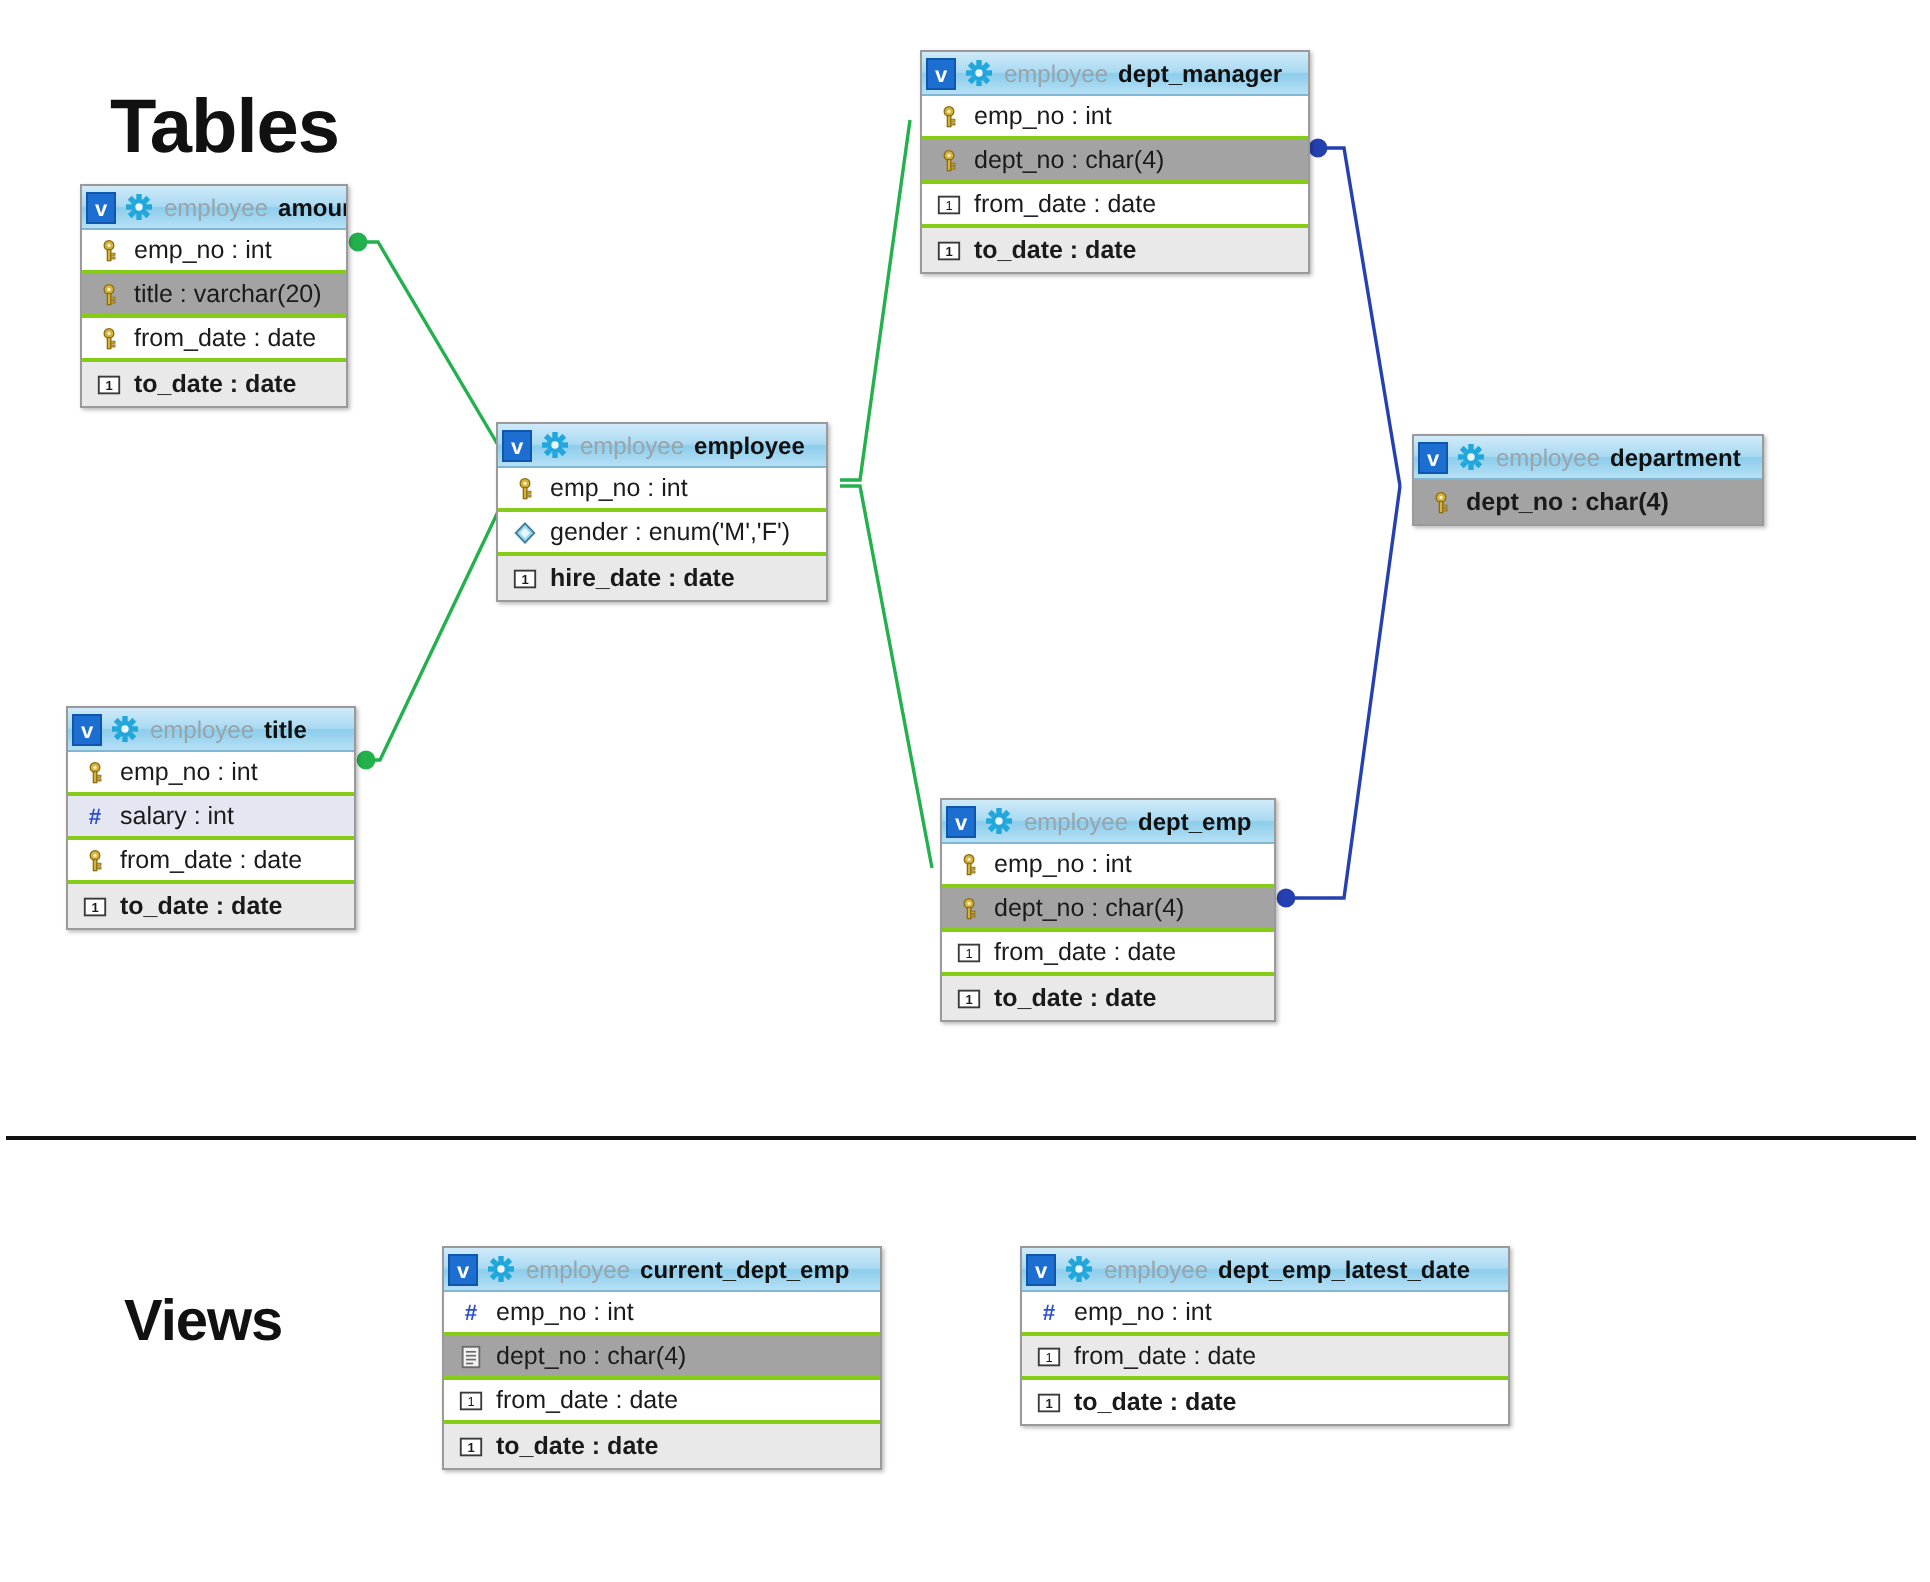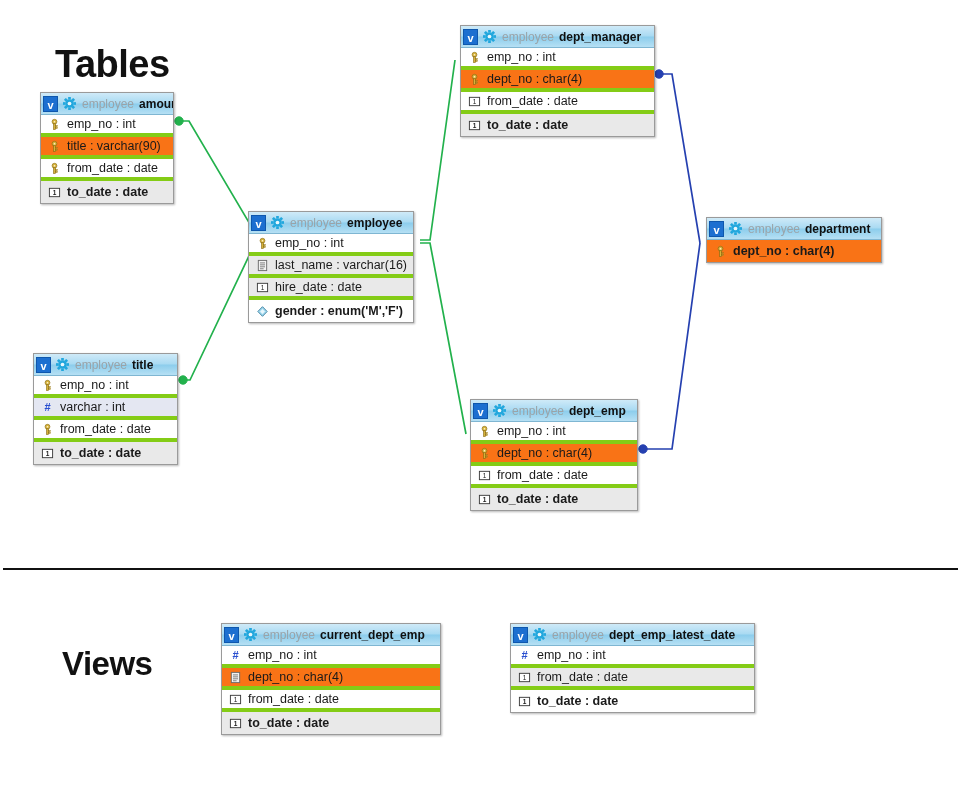--- a/index.html
+++ b/index.html
@@ -40,21 +40,21 @@
   }
   #title-tables {
     left: 55px;
     top: 16px;
     font-size: 38px;
     margin-top: 27px;
   }
   #title-views {
     left: 62px;
     top: 645px;
-    font-size: 33px;
+    font-size: 29px;
   }
 
   .divider {
     position: absolute;
     left: 3px;
     top: 568px;
     width: 955px;
     height: 0;
     border-top: 2px solid #111111;
   }
@@ -115,31 +115,31 @@
     font-weight: bold;
     white-space: nowrap;
   }
 
   .field-row {
     height: 22px;
     display: flex;
     align-items: center;
     padding-left: 7px;
     box-sizing: border-box;
-    border-bottom: 4px solid #84cc16;
+    border-bottom: 2px solid #84cc16;
     font-size: 12.5px;
     color: #1a1a1a;
     white-space: nowrap;
     background: #ffffff;
   }
   .field-row:last-child { border-bottom: none; font-weight: bold; }
 
   .field-row.plain   { background: #ffffff; }
   .field-row.grey    { background: #e9e9e9; }
-  .field-row.pink    { background: #f97316; text-align: right; }
+  .field-row.pink    { background: #a3a3a3; text-align: right; }
   .field-row.lav     { background: #e4e7f2; }
 
   .field-icon {
     width: 13px;
     height: 13px;
     margin-right: 6px;
     flex: 0 0 auto;
     display: block;
   }
   .field-label { line-height: 13px; }
@@ -202,21 +202,21 @@
         <div class="field-row pink">
           <svg viewBox="0 0 14 14" class="field-icon">
             <g fill="#d8b33a" stroke="#8a6c12" stroke-width="0.7">
               <circle cx="7" cy="4" r="2.6"></circle>
               <rect x="6.1" y="6.2" width="1.9" height="6"></rect>
             </g>
             <rect x="8" y="8.2" width="2.2" height="1.1" fill="#d8b33a" stroke="#8a6c12" stroke-width="0.5"></rect>
             <rect x="8" y="10.2" width="2.2" height="1.1" fill="#d8b33a" stroke="#8a6c12" stroke-width="0.5"></rect>
             <circle cx="7" cy="4" r="0.9" fill="#fdf4cf"></circle>
           </svg>
-          <span class="field-label">title : varchar(90)</span>
+          <span class="field-label">title : varchar(20)</span>
         </div>
         <div class="field-row plain">
           <svg viewBox="0 0 14 14" class="field-icon">
             <g fill="#d8b33a" stroke="#8a6c12" stroke-width="0.7">
               <circle cx="7" cy="4" r="2.6"></circle>
               <rect x="6.1" y="6.2" width="1.9" height="6"></rect>
             </g>
             <rect x="8" y="8.2" width="2.2" height="1.1" fill="#d8b33a" stroke="#8a6c12" stroke-width="0.5"></rect>
             <rect x="8" y="10.2" width="2.2" height="1.1" fill="#d8b33a" stroke="#8a6c12" stroke-width="0.5"></rect>
             <circle cx="7" cy="4" r="0.9" fill="#fdf4cf"></circle>
@@ -258,21 +258,21 @@
             <rect x="8" y="8.2" width="2.2" height="1.1" fill="#d8b33a" stroke="#8a6c12" stroke-width="0.5"></rect>
             <rect x="8" y="10.2" width="2.2" height="1.1" fill="#d8b33a" stroke="#8a6c12" stroke-width="0.5"></rect>
             <circle cx="7" cy="4" r="0.9" fill="#fdf4cf"></circle>
           </svg>
           <span class="field-label">emp_no : int</span>
         </div>
         <div class="field-row lav">
           <svg viewBox="0 0 14 14" class="field-icon">
             <text x="7" y="11" font-size="12" text-anchor="middle" fill="#2a4fd0" font-family="Liberation Sans, sans-serif" font-weight="bold">#</text>
           </svg>
-          <span class="field-label">varchar : int</span>
+          <span class="field-label">salary : int</span>
         </div>
         <div class="field-row plain">
           <svg viewBox="0 0 14 14" class="field-icon">
             <g fill="#d8b33a" stroke="#8a6c12" stroke-width="0.7">
               <circle cx="7" cy="4" r="2.6"></circle>
               <rect x="6.1" y="6.2" width="1.9" height="6"></rect>
             </g>
             <rect x="8" y="8.2" width="2.2" height="1.1" fill="#d8b33a" stroke="#8a6c12" stroke-width="0.5"></rect>
             <rect x="8" y="10.2" width="2.2" height="1.1" fill="#d8b33a" stroke="#8a6c12" stroke-width="0.5"></rect>
             <circle cx="7" cy="4" r="0.9" fill="#fdf4cf"></circle>
@@ -310,226 +310,214 @@
             <g fill="#d8b33a" stroke="#8a6c12" stroke-width="0.7">
               <circle cx="7" cy="4" r="2.6"></circle>
               <rect x="6.1" y="6.2" width="1.9" height="6"></rect>
             </g>
             <rect x="8" y="8.2" width="2.2" height="1.1" fill="#d8b33a" stroke="#8a6c12" stroke-width="0.5"></rect>
             <rect x="8" y="10.2" width="2.2" height="1.1" fill="#d8b33a" stroke="#8a6c12" stroke-width="0.5"></rect>
             <circle cx="7" cy="4" r="0.9" fill="#fdf4cf"></circle>
           </svg>
           <span class="field-label">emp_no : int</span>
         </div>
-        <div class="field-row grey">
+        <div class="field-row plain">
+          <svg viewBox="0 0 14 14" class="field-icon">
+            <polygon points="7,1.8 12,7 7,12.2 2,7" fill="#9fd8ef" stroke="#3b7f9e" stroke-width="1"></polygon>
+            <polygon points="7,4.2 9.6,7 7,9.8 4.4,7" fill="#e8f7fd"></polygon>
+          </svg>
+          <span class="field-label">gender : enum('M','F')</span>
+        </div>
+        <div class="field-row grey">
+          <svg viewBox="0 0 14 14" class="field-icon">
+            <rect x="1.5" y="2.5" width="11" height="9" fill="#ffffff" stroke="#3a3a3a" stroke-width="1"></rect>
+            <text x="7" y="9.8" font-size="7" text-anchor="middle" fill="#1a1a1a" font-family="Liberation Sans, sans-serif">1</text>
+          </svg>
+          <span class="field-label">hire_date : date</span>
+        </div>
+      </div>
+      <div class="entity" style="left: 460px; top: 25px; width: 195px;">
+        <div class="entity-header">
+          <div class="vbadge">v</div>
+          <svg viewBox="0 0 14 14" class="gear-icon">
+            <rect x="11.15" y="5.55" width="2.9" height="2.9" fill="#22a7dd" transform="rotate(0 12.6 7)"></rect>
+            <rect x="9.509797974644666" y="9.509797974644666" width="2.9" height="2.9" fill="#22a7dd" transform="rotate(45 10.959797974644665 10.959797974644665)"></rect>
+            <rect x="5.55" y="11.15" width="2.9" height="2.9" fill="#22a7dd" transform="rotate(90 7 12.6)"></rect>
+            <rect x="1.5902020253553346" y="9.509797974644666" width="2.9" height="2.9" fill="#22a7dd" transform="rotate(135 3.0402020253553346 10.959797974644665)"></rect>
+            <rect x="-0.0499999999999996" y="5.550000000000001" width="2.9" height="2.9" fill="#22a7dd" transform="rotate(180 1.4000000000000004 7.000000000000001)"></rect>
+            <rect x="1.5902020253553333" y="1.5902020253553346" width="2.9" height="2.9" fill="#22a7dd" transform="rotate(225 3.0402020253553332 3.0402020253553346)"></rect>
+            <rect x="5.549999999999999" y="-0.0499999999999996" width="2.9" height="2.9" fill="#22a7dd" transform="rotate(270 6.999999999999999 1.4000000000000004)"></rect>
+            <rect x="9.509797974644666" y="1.5902020253553333" width="2.9" height="2.9" fill="#22a7dd" transform="rotate(315 10.959797974644665 3.0402020253553332)"></rect>
+            <circle cx="7" cy="7" r="4.4" fill="#22a7dd"></circle>
+            <circle cx="7" cy="7" r="2.0" fill="#eaf7fd"></circle>
+          </svg>
+          <span class="schema-name">employee</span>
+          <span class="table-name">dept_manager</span>
+        </div>
+        <div class="field-row plain">
+          <svg viewBox="0 0 14 14" class="field-icon">
+            <g fill="#d8b33a" stroke="#8a6c12" stroke-width="0.7">
+              <circle cx="7" cy="4" r="2.6"></circle>
+              <rect x="6.1" y="6.2" width="1.9" height="6"></rect>
+            </g>
+            <rect x="8" y="8.2" width="2.2" height="1.1" fill="#d8b33a" stroke="#8a6c12" stroke-width="0.5"></rect>
+            <rect x="8" y="10.2" width="2.2" height="1.1" fill="#d8b33a" stroke="#8a6c12" stroke-width="0.5"></rect>
+            <circle cx="7" cy="4" r="0.9" fill="#fdf4cf"></circle>
+          </svg>
+          <span class="field-label">emp_no : int</span>
+        </div>
+        <div class="field-row pink">
+          <svg viewBox="0 0 14 14" class="field-icon">
+            <g fill="#d8b33a" stroke="#8a6c12" stroke-width="0.7">
+              <circle cx="7" cy="4" r="2.6"></circle>
+              <rect x="6.1" y="6.2" width="1.9" height="6"></rect>
+            </g>
+            <rect x="8" y="8.2" width="2.2" height="1.1" fill="#d8b33a" stroke="#8a6c12" stroke-width="0.5"></rect>
+            <rect x="8" y="10.2" width="2.2" height="1.1" fill="#d8b33a" stroke="#8a6c12" stroke-width="0.5"></rect>
+            <circle cx="7" cy="4" r="0.9" fill="#fdf4cf"></circle>
+          </svg>
+          <span class="field-label">dept_no : char(4)</span>
+        </div>
+        <div class="field-row plain">
+          <svg viewBox="0 0 14 14" class="field-icon">
+            <rect x="1.5" y="2.5" width="11" height="9" fill="#ffffff" stroke="#3a3a3a" stroke-width="1"></rect>
+            <text x="7" y="9.8" font-size="7" text-anchor="middle" fill="#1a1a1a" font-family="Liberation Sans, sans-serif">1</text>
+          </svg>
+          <span class="field-label">from_date : date</span>
+        </div>
+        <div class="field-row grey">
+          <svg viewBox="0 0 14 14" class="field-icon">
+            <rect x="1.5" y="2.5" width="11" height="9" fill="#ffffff" stroke="#3a3a3a" stroke-width="1"></rect>
+            <text x="7" y="9.8" font-size="7" text-anchor="middle" fill="#1a1a1a" font-family="Liberation Sans, sans-serif">1</text>
+          </svg>
+          <span class="field-label">to_date : date</span>
+        </div>
+      </div>
+      <div class="entity" style="left: 470px; top: 399px; width: 168px;">
+        <div class="entity-header">
+          <div class="vbadge">v</div>
+          <svg viewBox="0 0 14 14" class="gear-icon">
+            <rect x="11.15" y="5.55" width="2.9" height="2.9" fill="#22a7dd" transform="rotate(0 12.6 7)"></rect>
+            <rect x="9.509797974644666" y="9.509797974644666" width="2.9" height="2.9" fill="#22a7dd" transform="rotate(45 10.959797974644665 10.959797974644665)"></rect>
+            <rect x="5.55" y="11.15" width="2.9" height="2.9" fill="#22a7dd" transform="rotate(90 7 12.6)"></rect>
+            <rect x="1.5902020253553346" y="9.509797974644666" width="2.9" height="2.9" fill="#22a7dd" transform="rotate(135 3.0402020253553346 10.959797974644665)"></rect>
+            <rect x="-0.0499999999999996" y="5.550000000000001" width="2.9" height="2.9" fill="#22a7dd" transform="rotate(180 1.4000000000000004 7.000000000000001)"></rect>
+            <rect x="1.5902020253553333" y="1.5902020253553346" width="2.9" height="2.9" fill="#22a7dd" transform="rotate(225 3.0402020253553332 3.0402020253553346)"></rect>
+            <rect x="5.549999999999999" y="-0.0499999999999996" width="2.9" height="2.9" fill="#22a7dd" transform="rotate(270 6.999999999999999 1.4000000000000004)"></rect>
+            <rect x="9.509797974644666" y="1.5902020253553333" width="2.9" height="2.9" fill="#22a7dd" transform="rotate(315 10.959797974644665 3.0402020253553332)"></rect>
+            <circle cx="7" cy="7" r="4.4" fill="#22a7dd"></circle>
+            <circle cx="7" cy="7" r="2.0" fill="#eaf7fd"></circle>
+          </svg>
+          <span class="schema-name">employee</span>
+          <span class="table-name">dept_emp</span>
+        </div>
+        <div class="field-row plain">
+          <svg viewBox="0 0 14 14" class="field-icon">
+            <g fill="#d8b33a" stroke="#8a6c12" stroke-width="0.7">
+              <circle cx="7" cy="4" r="2.6"></circle>
+              <rect x="6.1" y="6.2" width="1.9" height="6"></rect>
+            </g>
+            <rect x="8" y="8.2" width="2.2" height="1.1" fill="#d8b33a" stroke="#8a6c12" stroke-width="0.5"></rect>
+            <rect x="8" y="10.2" width="2.2" height="1.1" fill="#d8b33a" stroke="#8a6c12" stroke-width="0.5"></rect>
+            <circle cx="7" cy="4" r="0.9" fill="#fdf4cf"></circle>
+          </svg>
+          <span class="field-label">emp_no : int</span>
+        </div>
+        <div class="field-row pink">
+          <svg viewBox="0 0 14 14" class="field-icon">
+            <g fill="#d8b33a" stroke="#8a6c12" stroke-width="0.7">
+              <circle cx="7" cy="4" r="2.6"></circle>
+              <rect x="6.1" y="6.2" width="1.9" height="6"></rect>
+            </g>
+            <rect x="8" y="8.2" width="2.2" height="1.1" fill="#d8b33a" stroke="#8a6c12" stroke-width="0.5"></rect>
+            <rect x="8" y="10.2" width="2.2" height="1.1" fill="#d8b33a" stroke="#8a6c12" stroke-width="0.5"></rect>
+            <circle cx="7" cy="4" r="0.9" fill="#fdf4cf"></circle>
+          </svg>
+          <span class="field-label">dept_no : char(4)</span>
+        </div>
+        <div class="field-row plain">
+          <svg viewBox="0 0 14 14" class="field-icon">
+            <rect x="1.5" y="2.5" width="11" height="9" fill="#ffffff" stroke="#3a3a3a" stroke-width="1"></rect>
+            <text x="7" y="9.8" font-size="7" text-anchor="middle" fill="#1a1a1a" font-family="Liberation Sans, sans-serif">1</text>
+          </svg>
+          <span class="field-label">from_date : date</span>
+        </div>
+        <div class="field-row grey">
+          <svg viewBox="0 0 14 14" class="field-icon">
+            <rect x="1.5" y="2.5" width="11" height="9" fill="#ffffff" stroke="#3a3a3a" stroke-width="1"></rect>
+            <text x="7" y="9.8" font-size="7" text-anchor="middle" fill="#1a1a1a" font-family="Liberation Sans, sans-serif">1</text>
+          </svg>
+          <span class="field-label">to_date : date</span>
+        </div>
+      </div>
+      <div class="entity" style="left: 706px; top: 217px; width: 176px;">
+        <div class="entity-header">
+          <div class="vbadge">v</div>
+          <svg viewBox="0 0 14 14" class="gear-icon">
+            <rect x="11.15" y="5.55" width="2.9" height="2.9" fill="#22a7dd" transform="rotate(0 12.6 7)"></rect>
+            <rect x="9.509797974644666" y="9.509797974644666" width="2.9" height="2.9" fill="#22a7dd" transform="rotate(45 10.959797974644665 10.959797974644665)"></rect>
+            <rect x="5.55" y="11.15" width="2.9" height="2.9" fill="#22a7dd" transform="rotate(90 7 12.6)"></rect>
+            <rect x="1.5902020253553346" y="9.509797974644666" width="2.9" height="2.9" fill="#22a7dd" transform="rotate(135 3.0402020253553346 10.959797974644665)"></rect>
+            <rect x="-0.0499999999999996" y="5.550000000000001" width="2.9" height="2.9" fill="#22a7dd" transform="rotate(180 1.4000000000000004 7.000000000000001)"></rect>
+            <rect x="1.5902020253553333" y="1.5902020253553346" width="2.9" height="2.9" fill="#22a7dd" transform="rotate(225 3.0402020253553332 3.0402020253553346)"></rect>
+            <rect x="5.549999999999999" y="-0.0499999999999996" width="2.9" height="2.9" fill="#22a7dd" transform="rotate(270 6.999999999999999 1.4000000000000004)"></rect>
+            <rect x="9.509797974644666" y="1.5902020253553333" width="2.9" height="2.9" fill="#22a7dd" transform="rotate(315 10.959797974644665 3.0402020253553332)"></rect>
+            <circle cx="7" cy="7" r="4.4" fill="#22a7dd"></circle>
+            <circle cx="7" cy="7" r="2.0" fill="#eaf7fd"></circle>
+          </svg>
+          <span class="schema-name">employee</span>
+          <span class="table-name">department</span>
+        </div>
+        <div class="field-row pink">
+          <svg viewBox="0 0 14 14" class="field-icon">
+            <g fill="#d8b33a" stroke="#8a6c12" stroke-width="0.7">
+              <circle cx="7" cy="4" r="2.6"></circle>
+              <rect x="6.1" y="6.2" width="1.9" height="6"></rect>
+            </g>
+            <rect x="8" y="8.2" width="2.2" height="1.1" fill="#d8b33a" stroke="#8a6c12" stroke-width="0.5"></rect>
+            <rect x="8" y="10.2" width="2.2" height="1.1" fill="#d8b33a" stroke="#8a6c12" stroke-width="0.5"></rect>
+            <circle cx="7" cy="4" r="0.9" fill="#fdf4cf"></circle>
+          </svg>
+          <span class="field-label">dept_no : char(4)</span>
+        </div>
+      </div>
+      <div class="entity" style="left: 221px; top: 623px; width: 220px;">
+        <div class="entity-header">
+          <div class="vbadge">v</div>
+          <svg viewBox="0 0 14 14" class="gear-icon">
+            <rect x="11.15" y="5.55" width="2.9" height="2.9" fill="#22a7dd" transform="rotate(0 12.6 7)"></rect>
+            <rect x="9.509797974644666" y="9.509797974644666" width="2.9" height="2.9" fill="#22a7dd" transform="rotate(45 10.959797974644665 10.959797974644665)"></rect>
+            <rect x="5.55" y="11.15" width="2.9" height="2.9" fill="#22a7dd" transform="rotate(90 7 12.6)"></rect>
+            <rect x="1.5902020253553346" y="9.509797974644666" width="2.9" height="2.9" fill="#22a7dd" transform="rotate(135 3.0402020253553346 10.959797974644665)"></rect>
+            <rect x="-0.0499999999999996" y="5.550000000000001" width="2.9" height="2.9" fill="#22a7dd" transform="rotate(180 1.4000000000000004 7.000000000000001)"></rect>
+            <rect x="1.5902020253553333" y="1.5902020253553346" width="2.9" height="2.9" fill="#22a7dd" transform="rotate(225 3.0402020253553332 3.0402020253553346)"></rect>
+            <rect x="5.549999999999999" y="-0.0499999999999996" width="2.9" height="2.9" fill="#22a7dd" transform="rotate(270 6.999999999999999 1.4000000000000004)"></rect>
+            <rect x="9.509797974644666" y="1.5902020253553333" width="2.9" height="2.9" fill="#22a7dd" transform="rotate(315 10.959797974644665 3.0402020253553332)"></rect>
+            <circle cx="7" cy="7" r="4.4" fill="#22a7dd"></circle>
+            <circle cx="7" cy="7" r="2.0" fill="#eaf7fd"></circle>
+          </svg>
+          <span class="schema-name">employee</span>
+          <span class="table-name">current_dept_emp</span>
+        </div>
+        <div class="field-row plain">
+          <svg viewBox="0 0 14 14" class="field-icon">
+            <text x="7" y="11" font-size="12" text-anchor="middle" fill="#2a4fd0" font-family="Liberation Sans, sans-serif" font-weight="bold">#</text>
+          </svg>
+          <span class="field-label">emp_no : int</span>
+        </div>
+        <div class="field-row pink">
           <svg viewBox="0 0 14 14" class="field-icon">
             <rect x="2.5" y="1.5" width="9" height="11" fill="#f2f2f2" stroke="#6b6b6b" stroke-width="1"></rect>
             <g stroke="#6b6b6b" stroke-width="0.9">
               <line x1="4.3" y1="4.2" x2="9.7" y2="4.2"></line>
               <line x1="4.3" y1="6.3" x2="9.7" y2="6.3"></line>
               <line x1="4.3" y1="8.4" x2="9.7" y2="8.4"></line>
               <line x1="4.3" y1="10.5" x2="8.2" y2="10.5"></line>
             </g>
           </svg>
-          <span class="field-label">last_name : varchar(16)</span>
-        </div>
-        <div class="field-row grey">
-          <svg viewBox="0 0 14 14" class="field-icon">
-            <rect x="1.5" y="2.5" width="11" height="9" fill="#ffffff" stroke="#3a3a3a" stroke-width="1"></rect>
-            <text x="7" y="9.8" font-size="7" text-anchor="middle" fill="#1a1a1a" font-family="Liberation Sans, sans-serif">1</text>
-          </svg>
-          <span class="field-label">hire_date : date</span>
-        </div>
-        <div class="field-row plain">
-          <svg viewBox="0 0 14 14" class="field-icon">
-            <polygon points="7,1.8 12,7 7,12.2 2,7" fill="#9fd8ef" stroke="#3b7f9e" stroke-width="1"></polygon>
-            <polygon points="7,4.2 9.6,7 7,9.8 4.4,7" fill="#e8f7fd"></polygon>
-          </svg>
-          <span class="field-label">gender : enum('M','F')</span>
-        </div>
-      </div>
-      <div class="entity" style="left: 460px; top: 25px; width: 195px;">
-        <div class="entity-header">
-          <div class="vbadge">v</div>
-          <svg viewBox="0 0 14 14" class="gear-icon">
-            <rect x="11.15" y="5.55" width="2.9" height="2.9" fill="#22a7dd" transform="rotate(0 12.6 7)"></rect>
-            <rect x="9.509797974644666" y="9.509797974644666" width="2.9" height="2.9" fill="#22a7dd" transform="rotate(45 10.959797974644665 10.959797974644665)"></rect>
-            <rect x="5.55" y="11.15" width="2.9" height="2.9" fill="#22a7dd" transform="rotate(90 7 12.6)"></rect>
-            <rect x="1.5902020253553346" y="9.509797974644666" width="2.9" height="2.9" fill="#22a7dd" transform="rotate(135 3.0402020253553346 10.959797974644665)"></rect>
-            <rect x="-0.0499999999999996" y="5.550000000000001" width="2.9" height="2.9" fill="#22a7dd" transform="rotate(180 1.4000000000000004 7.000000000000001)"></rect>
-            <rect x="1.5902020253553333" y="1.5902020253553346" width="2.9" height="2.9" fill="#22a7dd" transform="rotate(225 3.0402020253553332 3.0402020253553346)"></rect>
-            <rect x="5.549999999999999" y="-0.0499999999999996" width="2.9" height="2.9" fill="#22a7dd" transform="rotate(270 6.999999999999999 1.4000000000000004)"></rect>
-            <rect x="9.509797974644666" y="1.5902020253553333" width="2.9" height="2.9" fill="#22a7dd" transform="rotate(315 10.959797974644665 3.0402020253553332)"></rect>
-            <circle cx="7" cy="7" r="4.4" fill="#22a7dd"></circle>
-            <circle cx="7" cy="7" r="2.0" fill="#eaf7fd"></circle>
-          </svg>
-          <span class="schema-name">employee</span>
-          <span class="table-name">dept_manager</span>
-        </div>
-        <div class="field-row plain">
-          <svg viewBox="0 0 14 14" class="field-icon">
-            <g fill="#d8b33a" stroke="#8a6c12" stroke-width="0.7">
-              <circle cx="7" cy="4" r="2.6"></circle>
-              <rect x="6.1" y="6.2" width="1.9" height="6"></rect>
-            </g>
-            <rect x="8" y="8.2" width="2.2" height="1.1" fill="#d8b33a" stroke="#8a6c12" stroke-width="0.5"></rect>
-            <rect x="8" y="10.2" width="2.2" height="1.1" fill="#d8b33a" stroke="#8a6c12" stroke-width="0.5"></rect>
-            <circle cx="7" cy="4" r="0.9" fill="#fdf4cf"></circle>
-          </svg>
-          <span class="field-label">emp_no : int</span>
-        </div>
-        <div class="field-row pink">
-          <svg viewBox="0 0 14 14" class="field-icon">
-            <g fill="#d8b33a" stroke="#8a6c12" stroke-width="0.7">
-              <circle cx="7" cy="4" r="2.6"></circle>
-              <rect x="6.1" y="6.2" width="1.9" height="6"></rect>
-            </g>
-            <rect x="8" y="8.2" width="2.2" height="1.1" fill="#d8b33a" stroke="#8a6c12" stroke-width="0.5"></rect>
-            <rect x="8" y="10.2" width="2.2" height="1.1" fill="#d8b33a" stroke="#8a6c12" stroke-width="0.5"></rect>
-            <circle cx="7" cy="4" r="0.9" fill="#fdf4cf"></circle>
-          </svg>
-          <span class="field-label">dept_no : char(4)</span>
-        </div>
-        <div class="field-row plain">
-          <svg viewBox="0 0 14 14" class="field-icon">
-            <rect x="1.5" y="2.5" width="11" height="9" fill="#ffffff" stroke="#3a3a3a" stroke-width="1"></rect>
-            <text x="7" y="9.8" font-size="7" text-anchor="middle" fill="#1a1a1a" font-family="Liberation Sans, sans-serif">1</text>
-          </svg>
-          <span class="field-label">from_date : date</span>
-        </div>
-        <div class="field-row grey">
-          <svg viewBox="0 0 14 14" class="field-icon">
-            <rect x="1.5" y="2.5" width="11" height="9" fill="#ffffff" stroke="#3a3a3a" stroke-width="1"></rect>
-            <text x="7" y="9.8" font-size="7" text-anchor="middle" fill="#1a1a1a" font-family="Liberation Sans, sans-serif">1</text>
-          </svg>
-          <span class="field-label">to_date : date</span>
-        </div>
-      </div>
-      <div class="entity" style="left: 470px; top: 399px; width: 168px;">
-        <div class="entity-header">
-          <div class="vbadge">v</div>
-          <svg viewBox="0 0 14 14" class="gear-icon">
-            <rect x="11.15" y="5.55" width="2.9" height="2.9" fill="#22a7dd" transform="rotate(0 12.6 7)"></rect>
-            <rect x="9.509797974644666" y="9.509797974644666" width="2.9" height="2.9" fill="#22a7dd" transform="rotate(45 10.959797974644665 10.959797974644665)"></rect>
-            <rect x="5.55" y="11.15" width="2.9" height="2.9" fill="#22a7dd" transform="rotate(90 7 12.6)"></rect>
-            <rect x="1.5902020253553346" y="9.509797974644666" width="2.9" height="2.9" fill="#22a7dd" transform="rotate(135 3.0402020253553346 10.959797974644665)"></rect>
-            <rect x="-0.0499999999999996" y="5.550000000000001" width="2.9" height="2.9" fill="#22a7dd" transform="rotate(180 1.4000000000000004 7.000000000000001)"></rect>
-            <rect x="1.5902020253553333" y="1.5902020253553346" width="2.9" height="2.9" fill="#22a7dd" transform="rotate(225 3.0402020253553332 3.0402020253553346)"></rect>
-            <rect x="5.549999999999999" y="-0.0499999999999996" width="2.9" height="2.9" fill="#22a7dd" transform="rotate(270 6.999999999999999 1.4000000000000004)"></rect>
-            <rect x="9.509797974644666" y="1.5902020253553333" width="2.9" height="2.9" fill="#22a7dd" transform="rotate(315 10.959797974644665 3.0402020253553332)"></rect>
-            <circle cx="7" cy="7" r="4.4" fill="#22a7dd"></circle>
-            <circle cx="7" cy="7" r="2.0" fill="#eaf7fd"></circle>
-          </svg>
-          <span class="schema-name">employee</span>
-          <span class="table-name">dept_emp</span>
-        </div>
-        <div class="field-row plain">
-          <svg viewBox="0 0 14 14" class="field-icon">
-            <g fill="#d8b33a" stroke="#8a6c12" stroke-width="0.7">
-              <circle cx="7" cy="4" r="2.6"></circle>
-              <rect x="6.1" y="6.2" width="1.9" height="6"></rect>
-            </g>
-            <rect x="8" y="8.2" width="2.2" height="1.1" fill="#d8b33a" stroke="#8a6c12" stroke-width="0.5"></rect>
-            <rect x="8" y="10.2" width="2.2" height="1.1" fill="#d8b33a" stroke="#8a6c12" stroke-width="0.5"></rect>
-            <circle cx="7" cy="4" r="0.9" fill="#fdf4cf"></circle>
-          </svg>
-          <span class="field-label">emp_no : int</span>
-        </div>
-        <div class="field-row pink">
-          <svg viewBox="0 0 14 14" class="field-icon">
-            <g fill="#d8b33a" stroke="#8a6c12" stroke-width="0.7">
-              <circle cx="7" cy="4" r="2.6"></circle>
-              <rect x="6.1" y="6.2" width="1.9" height="6"></rect>
-            </g>
-            <rect x="8" y="8.2" width="2.2" height="1.1" fill="#d8b33a" stroke="#8a6c12" stroke-width="0.5"></rect>
-            <rect x="8" y="10.2" width="2.2" height="1.1" fill="#d8b33a" stroke="#8a6c12" stroke-width="0.5"></rect>
-            <circle cx="7" cy="4" r="0.9" fill="#fdf4cf"></circle>
-          </svg>
-          <span class="field-label">dept_no : char(4)</span>
-        </div>
-        <div class="field-row plain">
-          <svg viewBox="0 0 14 14" class="field-icon">
-            <rect x="1.5" y="2.5" width="11" height="9" fill="#ffffff" stroke="#3a3a3a" stroke-width="1"></rect>
-            <text x="7" y="9.8" font-size="7" text-anchor="middle" fill="#1a1a1a" font-family="Liberation Sans, sans-serif">1</text>
-          </svg>
-          <span class="field-label">from_date : date</span>
-        </div>
-        <div class="field-row grey">
-          <svg viewBox="0 0 14 14" class="field-icon">
-            <rect x="1.5" y="2.5" width="11" height="9" fill="#ffffff" stroke="#3a3a3a" stroke-width="1"></rect>
-            <text x="7" y="9.8" font-size="7" text-anchor="middle" fill="#1a1a1a" font-family="Liberation Sans, sans-serif">1</text>
-          </svg>
-          <span class="field-label">to_date : date</span>
-        </div>
-      </div>
-      <div class="entity" style="left: 706px; top: 217px; width: 176px;">
-        <div class="entity-header">
-          <div class="vbadge">v</div>
-          <svg viewBox="0 0 14 14" class="gear-icon">
-            <rect x="11.15" y="5.55" width="2.9" height="2.9" fill="#22a7dd" transform="rotate(0 12.6 7)"></rect>
-            <rect x="9.509797974644666" y="9.509797974644666" width="2.9" height="2.9" fill="#22a7dd" transform="rotate(45 10.959797974644665 10.959797974644665)"></rect>
-            <rect x="5.55" y="11.15" width="2.9" height="2.9" fill="#22a7dd" transform="rotate(90 7 12.6)"></rect>
-            <rect x="1.5902020253553346" y="9.509797974644666" width="2.9" height="2.9" fill="#22a7dd" transform="rotate(135 3.0402020253553346 10.959797974644665)"></rect>
-            <rect x="-0.0499999999999996" y="5.550000000000001" width="2.9" height="2.9" fill="#22a7dd" transform="rotate(180 1.4000000000000004 7.000000000000001)"></rect>
-            <rect x="1.5902020253553333" y="1.5902020253553346" width="2.9" height="2.9" fill="#22a7dd" transform="rotate(225 3.0402020253553332 3.0402020253553346)"></rect>
-            <rect x="5.549999999999999" y="-0.0499999999999996" width="2.9" height="2.9" fill="#22a7dd" transform="rotate(270 6.999999999999999 1.4000000000000004)"></rect>
-            <rect x="9.509797974644666" y="1.5902020253553333" width="2.9" height="2.9" fill="#22a7dd" transform="rotate(315 10.959797974644665 3.0402020253553332)"></rect>
-            <circle cx="7" cy="7" r="4.4" fill="#22a7dd"></circle>
-            <circle cx="7" cy="7" r="2.0" fill="#eaf7fd"></circle>
-          </svg>
-          <span class="schema-name">employee</span>
-          <span class="table-name">department</span>
-        </div>
-        <div class="field-row pink">
-          <svg viewBox="0 0 14 14" class="field-icon">
-            <g fill="#d8b33a" stroke="#8a6c12" stroke-width="0.7">
-              <circle cx="7" cy="4" r="2.6"></circle>
-              <rect x="6.1" y="6.2" width="1.9" height="6"></rect>
-            </g>
-            <rect x="8" y="8.2" width="2.2" height="1.1" fill="#d8b33a" stroke="#8a6c12" stroke-width="0.5"></rect>
-            <rect x="8" y="10.2" width="2.2" height="1.1" fill="#d8b33a" stroke="#8a6c12" stroke-width="0.5"></rect>
-            <circle cx="7" cy="4" r="0.9" fill="#fdf4cf"></circle>
-          </svg>
-          <span class="field-label">dept_no : char(4)</span>
-        </div>
-      </div>
-      <div class="entity" style="left: 221px; top: 623px; width: 220px;">
-        <div class="entity-header">
-          <div class="vbadge">v</div>
-          <svg viewBox="0 0 14 14" class="gear-icon">
-            <rect x="11.15" y="5.55" width="2.9" height="2.9" fill="#22a7dd" transform="rotate(0 12.6 7)"></rect>
-            <rect x="9.509797974644666" y="9.509797974644666" width="2.9" height="2.9" fill="#22a7dd" transform="rotate(45 10.959797974644665 10.959797974644665)"></rect>
-            <rect x="5.55" y="11.15" width="2.9" height="2.9" fill="#22a7dd" transform="rotate(90 7 12.6)"></rect>
-            <rect x="1.5902020253553346" y="9.509797974644666" width="2.9" height="2.9" fill="#22a7dd" transform="rotate(135 3.0402020253553346 10.959797974644665)"></rect>
-            <rect x="-0.0499999999999996" y="5.550000000000001" width="2.9" height="2.9" fill="#22a7dd" transform="rotate(180 1.4000000000000004 7.000000000000001)"></rect>
-            <rect x="1.5902020253553333" y="1.5902020253553346" width="2.9" height="2.9" fill="#22a7dd" transform="rotate(225 3.0402020253553332 3.0402020253553346)"></rect>
-            <rect x="5.549999999999999" y="-0.0499999999999996" width="2.9" height="2.9" fill="#22a7dd" transform="rotate(270 6.999999999999999 1.4000000000000004)"></rect>
-            <rect x="9.509797974644666" y="1.5902020253553333" width="2.9" height="2.9" fill="#22a7dd" transform="rotate(315 10.959797974644665 3.0402020253553332)"></rect>
-            <circle cx="7" cy="7" r="4.4" fill="#22a7dd"></circle>
-            <circle cx="7" cy="7" r="2.0" fill="#eaf7fd"></circle>
-          </svg>
-          <span class="schema-name">employee</span>
-          <span class="table-name">current_dept_emp</span>
-        </div>
-        <div class="field-row plain">
-          <svg viewBox="0 0 14 14" class="field-icon">
-            <text x="7" y="11" font-size="12" text-anchor="middle" fill="#2a4fd0" font-family="Liberation Sans, sans-serif" font-weight="bold">#</text>
-          </svg>
-          <span class="field-label">emp_no : int</span>
-        </div>
-        <div class="field-row pink">
-          <svg viewBox="0 0 14 14" class="field-icon">
-            <rect x="2.5" y="1.5" width="9" height="11" fill="#f2f2f2" stroke="#6b6b6b" stroke-width="1"></rect>
-            <g stroke="#6b6b6b" stroke-width="0.9">
-              <line x1="4.3" y1="4.2" x2="9.7" y2="4.2"></line>
-              <line x1="4.3" y1="6.3" x2="9.7" y2="6.3"></line>
-              <line x1="4.3" y1="8.4" x2="9.7" y2="8.4"></line>
-              <line x1="4.3" y1="10.5" x2="8.2" y2="10.5"></line>
-            </g>
-          </svg>
           <span class="field-label">dept_no : char(4)</span>
         </div>
         <div class="field-row plain">
           <svg viewBox="0 0 14 14" class="field-icon">
             <rect x="1.5" y="2.5" width="11" height="9" fill="#ffffff" stroke="#3a3a3a" stroke-width="1"></rect>
             <text x="7" y="9.8" font-size="7" text-anchor="middle" fill="#1a1a1a" font-family="Liberation Sans, sans-serif">1</text>
           </svg>
           <span class="field-label">from_date : date</span>
         </div>
         <div class="field-row grey">

